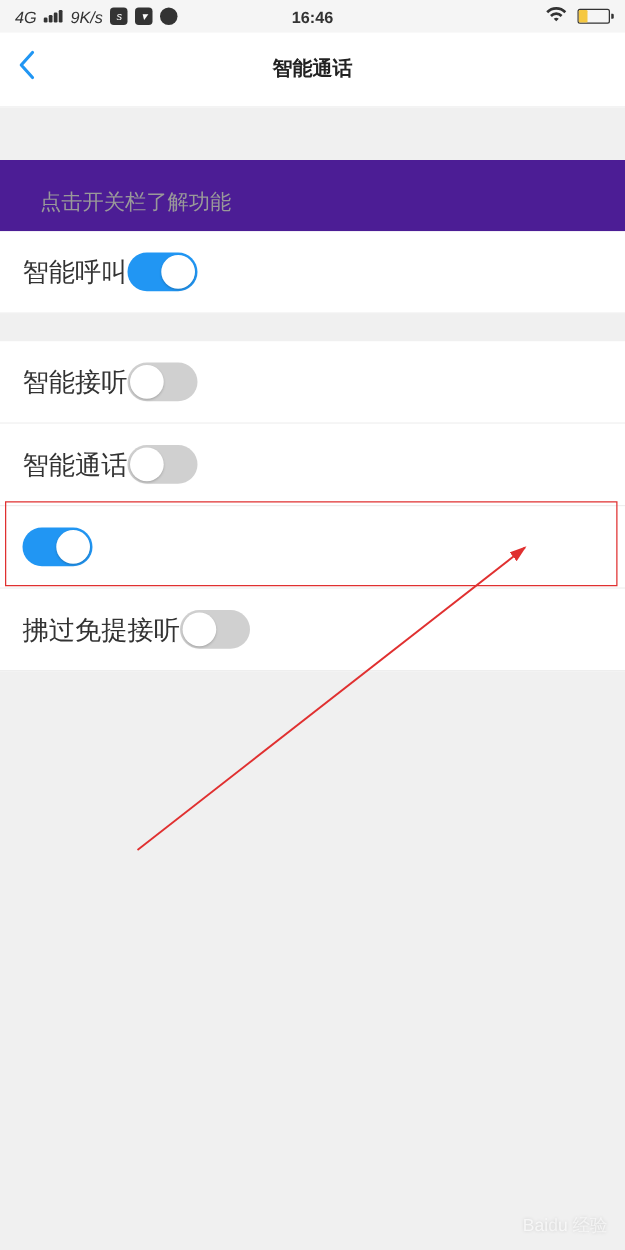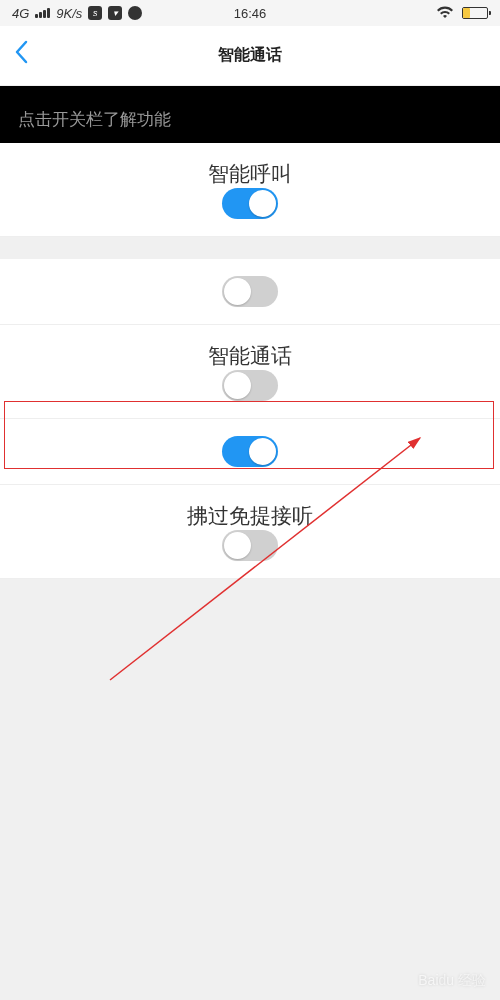--- a/index.html
+++ b/index.html
@@ -34,21 +34,21 @@
     }
     .status-right {
       display: flex;
       align-items: center;
       gap: 8px;
     }
     .status-center {
       position: absolute;
       left: 50%;
       transform: translateX(-50%);
-      font-weight: 400;
+      font-weight: 700;
     }
     .signal-bars {
       display: inline-flex;
       align-items: flex-end;
       gap: 1px;
     }
     .signal-bars span {
       width: 3px;
       background: #333;
       border-radius: 1px;
@@ -118,34 +118,34 @@
       font-weight: 300;
     }
     .header-title {
       width: 100%;
       text-align: center;
       font-size: 16px;
       font-weight: 600;
       color: #222;
     }
     .section-header {
-      padding: 22px 18px 12px;
+      padding: 22px 32px 12px;
       font-size: 17px;
       color: #999;
-      background: #000000;
+      background: #4c1d95;
+      margin-top: 42px;
     }
     .row {
       background: #fff;
       padding: 17px 18px;
       display: flex;
       align-items: center;
       font-size: 21px;
       color: #333;
       border-bottom: 1px solid #eee;
-      flex-direction: column;
     }
     .row:last-child {
       border-bottom: none;
     }
     .gap {
       height: 22px;
       background: #f0f0f0;
     }
     .toggle {
       width: 56px;
@@ -239,20 +239,21 @@
 <div class="row">
   <span>智能呼叫</span>
   <div class="toggle on">
       <div class="toggle-knob"></div>
     </div>
 </div>
 
 <div class="gap"></div>
 
 <div class="row">
+  <span>智能接听</span>
   <div class="toggle">
       <div class="toggle-knob"></div>
     </div>
 </div>
 
 <div class="row">
   <span>智能通话</span>
   <div class="toggle">
       <div class="toggle-knob"></div>
     </div>

